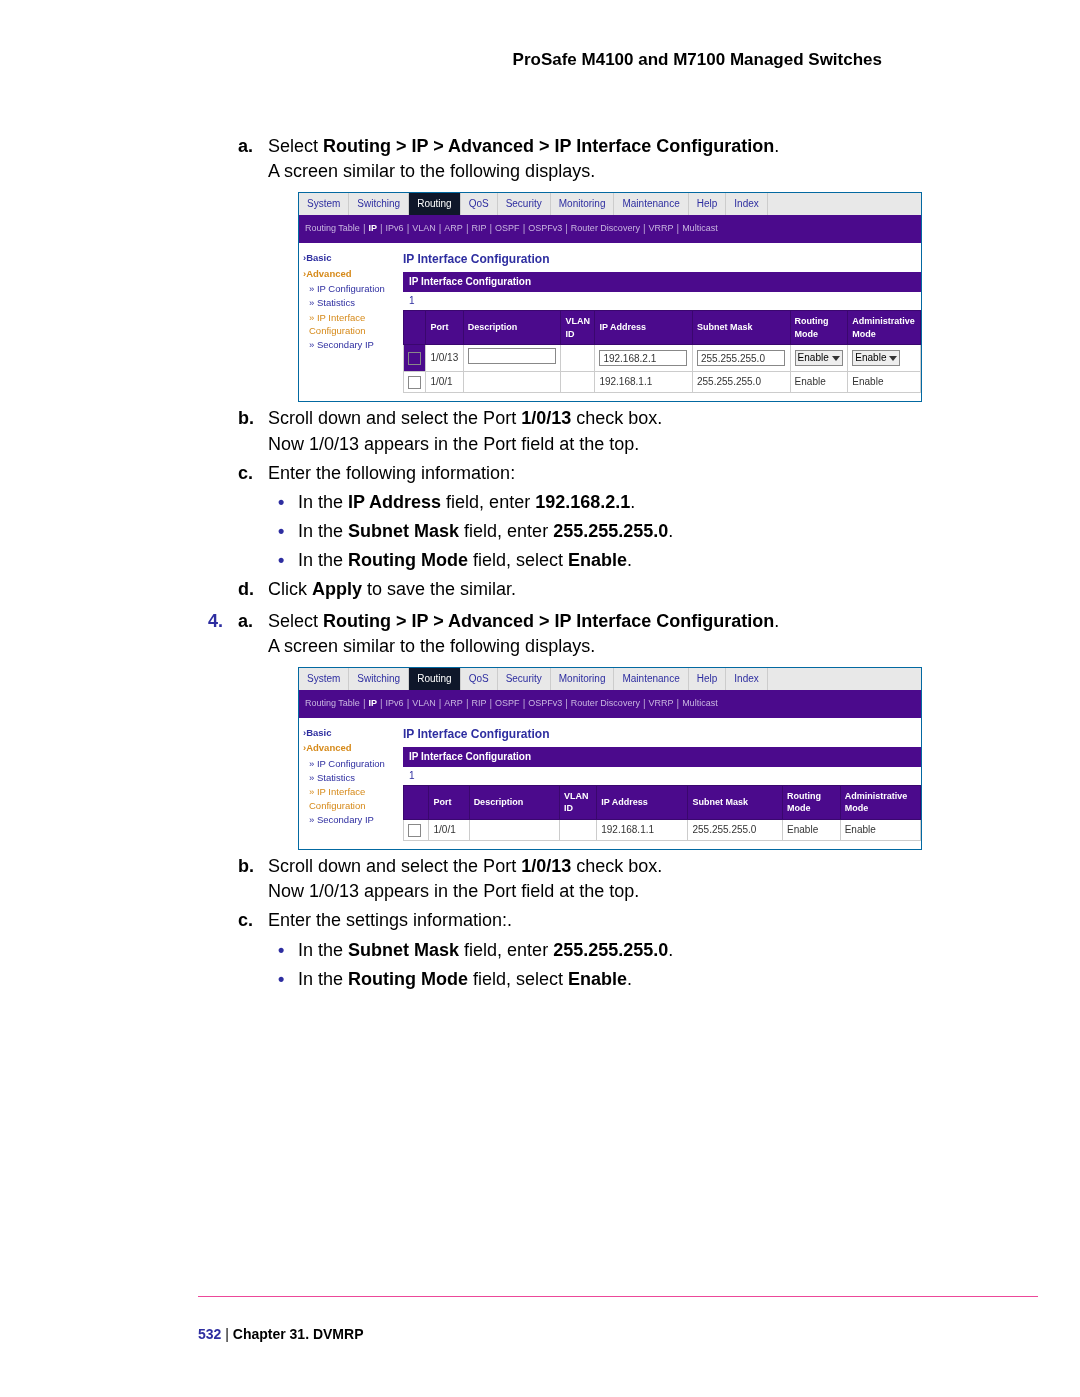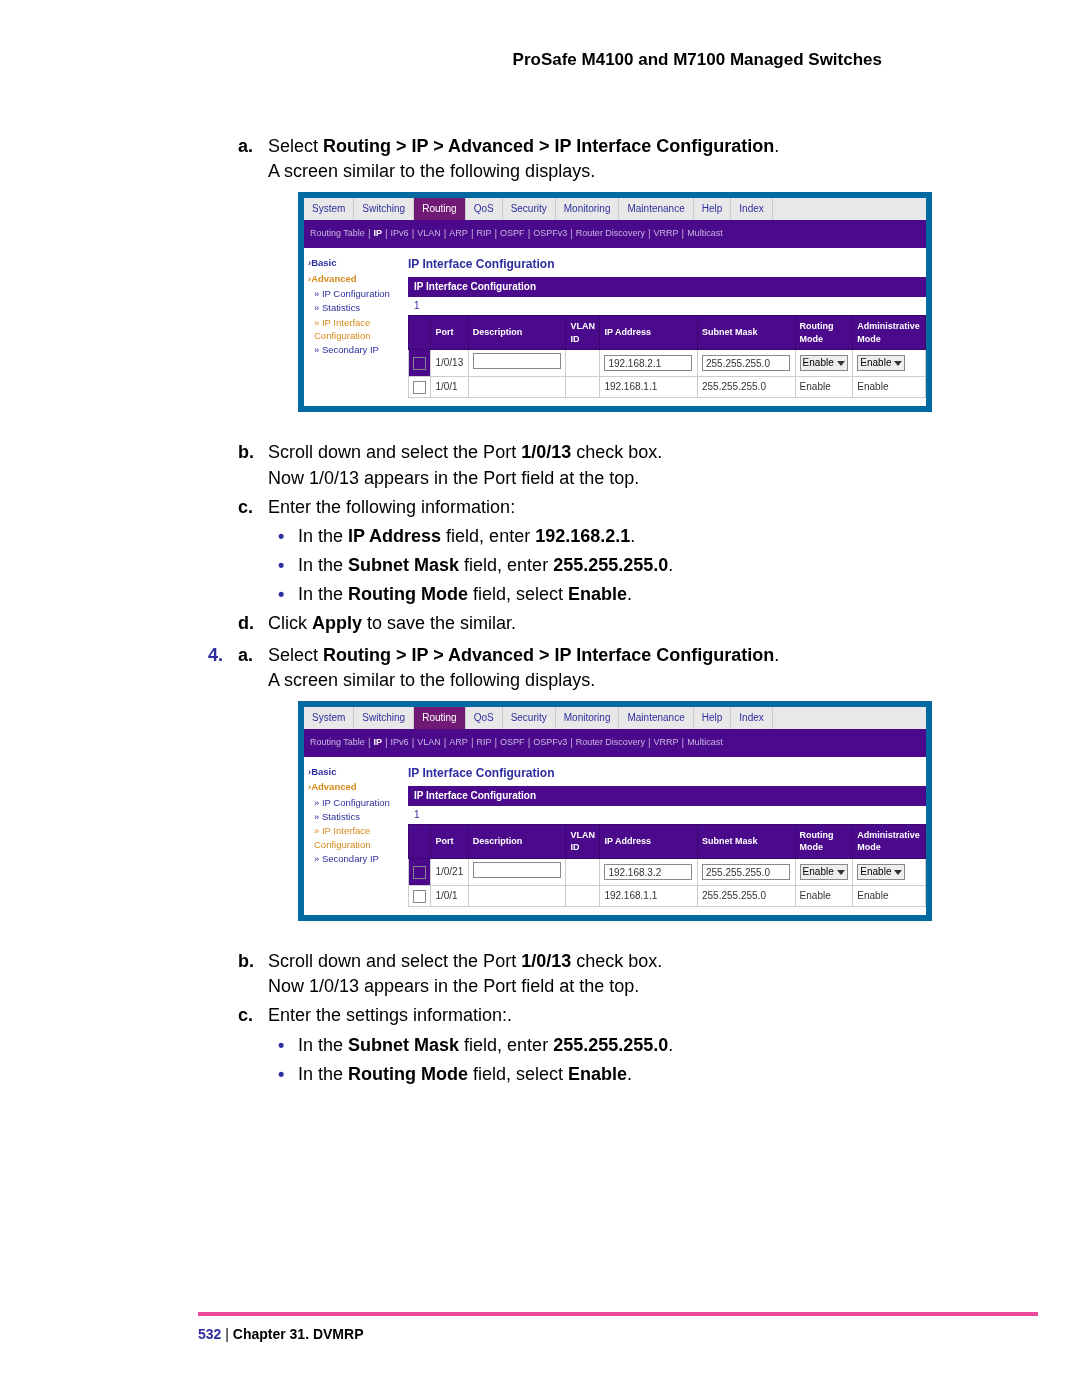--- a/index.html
+++ b/index.html
@@ -9,25 +9,25 @@
   .ol-4{margin:0;padding:0;list-style:none}
   .ol-4>li{padding-left:30px;position:relative}
   .ol-4>li>.num{position:absolute;left:0;color:#2e2ea0;font-weight:bold}
   .ol-a{margin:0;padding:0;list-style:none}
   .ol-a>li{padding-left:30px;position:relative;margin:4px 0}
   .ol-a>li>.lbl{position:absolute;left:0;font-weight:bold}
   .bul{margin:0;padding:0;list-style:none}
   .bul>li{padding-left:30px;position:relative;margin:4px 0}
   .bul>li::before{content:"•";position:absolute;left:10px;color:#2e2ea0;font-weight:bold}
   b{font-weight:bold}
-  .screenshot{margin:8px 0 28px 30px;border:6px solid #0369a1;width:622px;font-size:10px;color:#2e2ea0;background:#fff}
+  .screenshot{margin:8px 0 4px 30px;border:1px solid #0369a1;width:622px;font-size:10px;color:#2e2ea0;background:#fff}
   .tabs,.subtabs{display:flex}
   .tabs{background:#e8e8e8}
   .tab{padding:4px 8px;border-right:1px solid #ccc;white-space:nowrap}
-  .tab.active{background:#701a75;color:#fff}
+  .tab.active{background:#0f172a;color:#fff}
   .subtabs{background:#4b0a8c;color:#fff;padding:7px 5px}
   .subtab{margin:0 1px;font-size:9px}
   .sep{margin:0 2px;color:#bda8d6}
   .subtab.active{color:#fff;font-weight:bold}
   .subtab.inactive{color:#c8b5e0}
   .panes{display:flex}
   .side{width:100px;padding:6px 4px;font-size:9.5px}
   .side .basic{color:#2e2ea0;font-weight:bold;margin:2px 0}
   .side .adv{color:#d68a1a;font-weight:bold;margin:2px 0}
   .side .sub{margin:1px 0 1px 6px;color:#2e2ea0}
@@ -38,21 +38,21 @@
   .pager{color:#2e2ea0;padding:2px 6px;font-size:10px}
   table.cfg{border-collapse:collapse;width:518px}
   table.cfg th{background:#4b0a8c;color:#fff;font-size:9px;text-align:left;padding:4px 4px;border:1px solid #3a076e;font-weight:bold}
   table.cfg td{font-size:10px;padding:3px 4px;border:1px solid #ccc;color:#333;background:#fff}
   table.cfg td.sel{background:#4b0a8c;width:14px;text-align:center}
   .cb{display:inline-block;width:11px;height:11px;border:1px solid #888;background:#fff;vertical-align:middle}
   .cb.chk{background:#4b0a8c}
   .inp{border:1px solid #888;padding:1px 3px;font-size:10px;height:12px;display:inline-block;background:#fff;color:#333}
   .dd{border:1px solid #888;padding:0 2px;font-size:10px;display:inline-flex;align-items:center;background:#eee;color:#000}
   .dd::after{content:"";display:inline-block;margin-left:3px;width:0;height:0;border-left:4px solid transparent;border-right:4px solid transparent;border-top:5px solid #333}
-  .ftr{position:absolute;left:120px;bottom:52px;border-top:4px solid #ec4899;width:840px;padding-top:9px;font-size:14px}
+  .ftr{position:absolute;left:120px;bottom:52px;border-top:1px solid #ec4899;width:840px;padding-top:28px;font-size:14px}
   .ftr .pg{color:#2e2ea0;font-weight:bold}
   .ftr .ch{font-weight:bold}
 </style>
 </head>
 <body>
 <div class="page">
 
 <div class="hdr">ProSafe M4100 and M7100 Managed Switches</div>
 
 <div class="body">
@@ -231,30 +231,20 @@
                           <th style="width:18px"></th>
                           <th style="width:35px">Port</th>
                           <th style="width:95px">Description</th>
                           <th style="width:30px">VLAN ID</th>
                           <th style="width:95px">IP Address</th>
                           <th style="width:95px">Subnet Mask</th>
                           <th style="width:55px">Routing Mode</th>
                           <th style="width:75px">Administrative Mode</th>
                         </tr>
                         <tr>
-                          <td class="sel"><span class="cb chk"></span></td>
-                          <td>1/0/21</td>
-                          <td><span class="inp" style="width:80px"></span></td>
-                          <td></td>
-                          <td><span class="inp" style="width:80px">192.168.3.2</span></td>
-                          <td><span class="inp" style="width:80px">255.255.255.0</span></td>
-                          <td><span class="dd">Enable</span></td>
-                          <td><span class="dd">Enable</span></td>
-                        </tr>
-                        <tr>
                           <td class=""><span class="cb"></span></td>
                           <td>1/0/1</td>
                           <td></td>
                           <td></td>
                           <td>192.168.1.1</td>
                           <td>255.255.255.0</td>
                           <td>Enable</td>
                           <td>Enable</td>
                         </tr>
                       </tbody>

